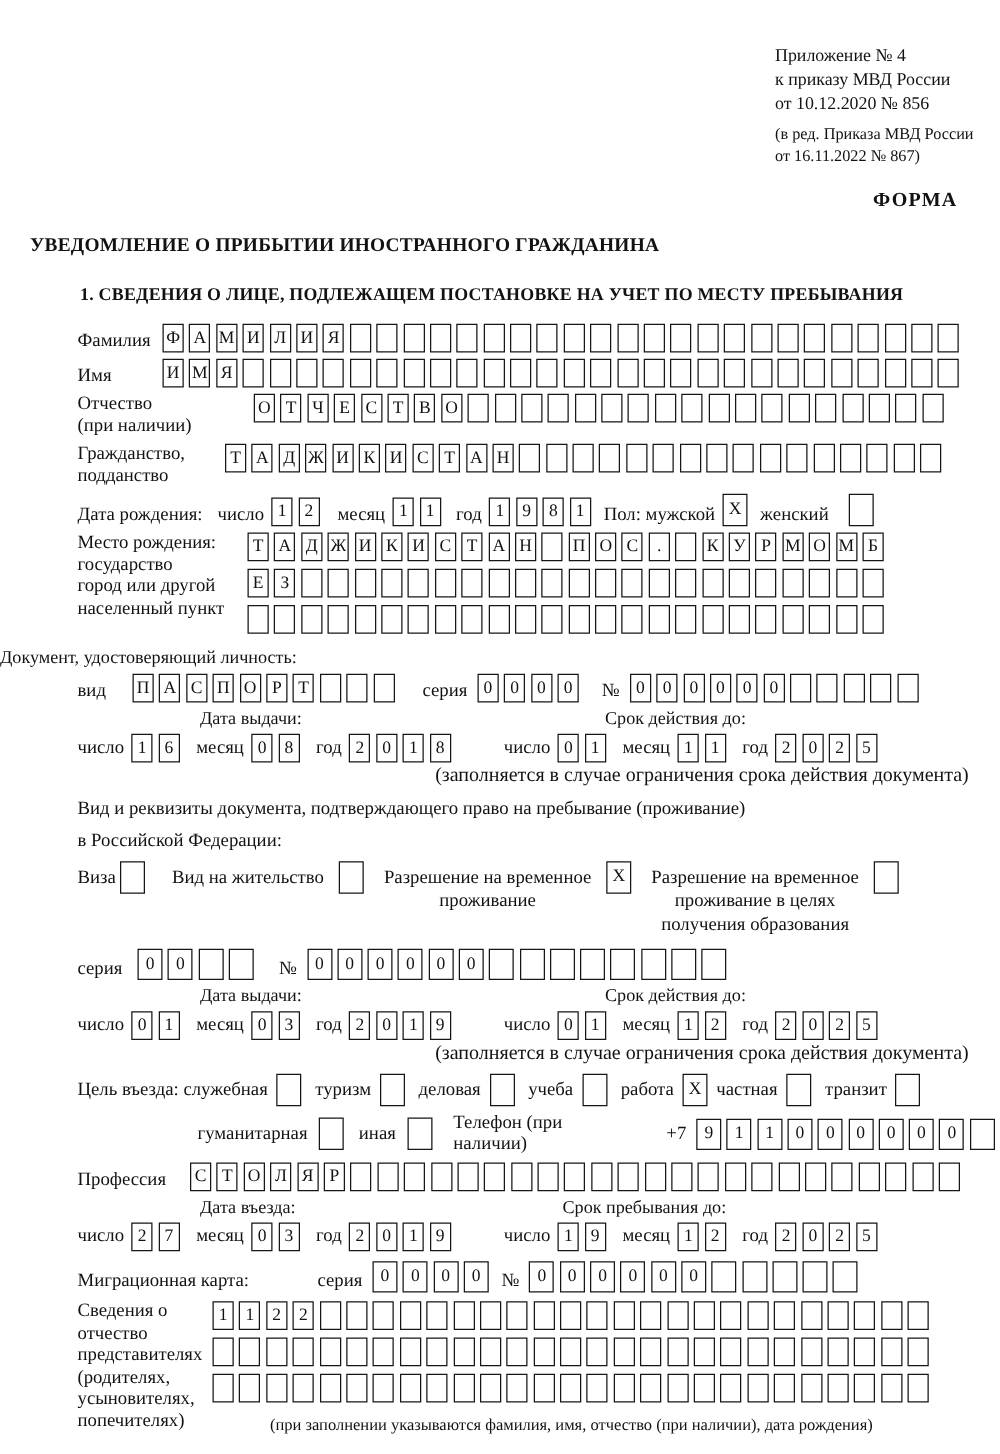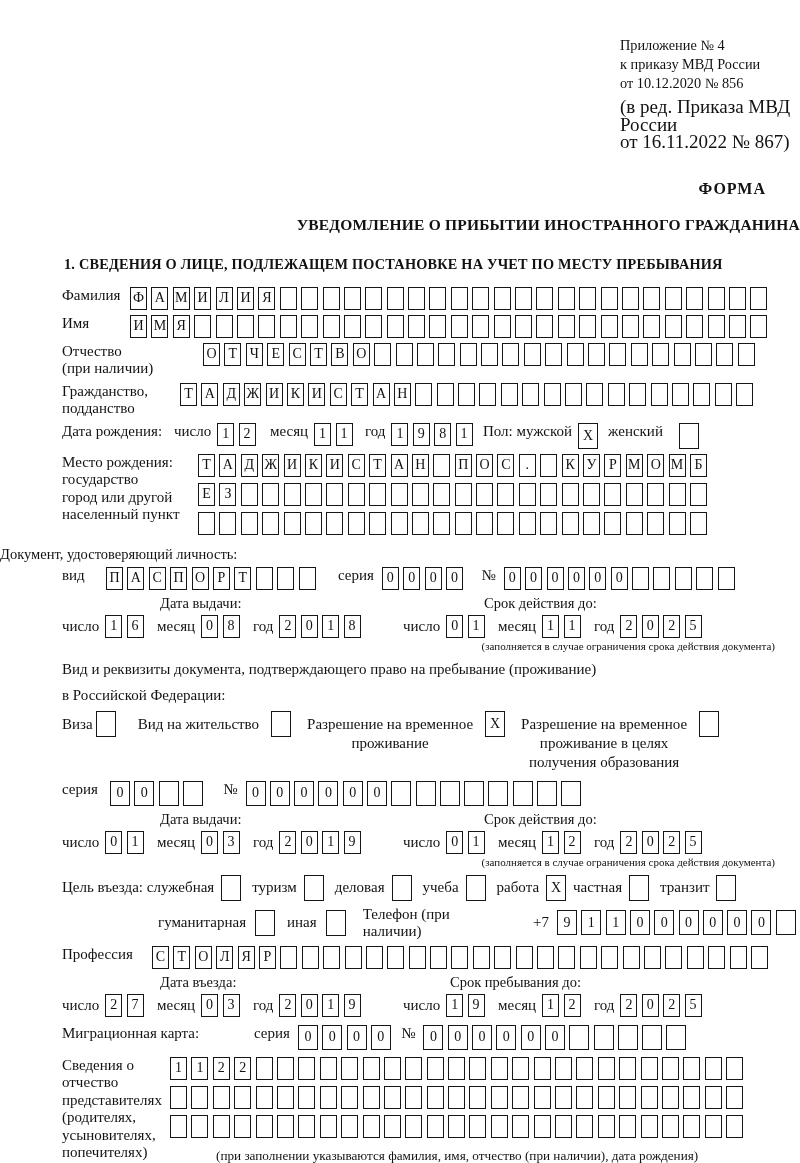--- a/index.html
+++ b/index.html
@@ -6,31 +6,31 @@
   html,body { margin:0; padding:0; }
   body {
     width:800px; height:1163px; background:#ffffff; color:#121212;
     font-family:"Liberation Serif","DejaVu Serif",serif; font-size:15px;
     overflow:hidden;
   }
   .page { width:800px; height:1163px; position:relative; }
 
   
   .appendix { margin-left:620px; padding-top:36px; font-size:14.3px; line-height:19px; }
-  .appendix .sm { font-size:19px; line-height:17.5px; }
+  .appendix .sm { font-size:13px; line-height:17.5px; }
   .appendix .sm.first { margin-top:5px; }
-  .forma { text-align:right; padding-right:34px; font-weight:bold; font-size:16px; margin-top:29px; letter-spacing:1px; }
-
-  .title { text-align:right; font-weight:bold; font-size:15.5px; line-height:23px; margin-top:15px; letter-spacing:0.2px;padding-left:24px; }
+  .forma { text-align:right; padding-right:34px; font-weight:bold; font-size:16px; margin-top:19px; letter-spacing:1px; }
+
+  .title { text-align:left; font-weight:bold; font-size:15.5px; line-height:23px; margin-top:15px; letter-spacing:0.2px;padding-left:24px; }
   .blank-line { display:inline-block; width:62px; border-bottom:2px solid #222; height:2px; margin-left:10px; }
 
   .sec1 { font-weight:bold; font-size:14.3px; margin:20px 0 0 64px; letter-spacing:0.2px; }
 
   
-  .row { display:flex; align-items:flex-start; margin:0 0 5px 62px; }
+  .row { display:flex; align-items:flex-end; margin:0 0 5px 62px; }
   .row.top { align-items:flex-start; }
   .lbl { flex:none; }
   .lbl-col { display:flex; flex-direction:column; line-height:17.5px; flex:none; }
   .w68{width:68px}.w141{width:141px}.w118{width:118px}.w136{width:136px}
   .w44{width:44px}.w90{width:90px}.w108{width:108px}.w152{width:152px}
   .rows-start { margin-top:14px; }
 
   
   .boxes { display:flex; align-items:center; flex:none; }
   .cb { flex:none; width:17px; height:23px; border:1.6px solid #161616; margin-right:4.4px;
@@ -46,21 +46,21 @@
   .dg { display:flex; align-items:center; }
   .dg .boxes { margin-right:9px; }
   .dg-left { width:341px; flex:none; }
 
   .subhdr { position:relative; height:17px; font-size:14.5px; margin:2px 0 3px 0; }
   .subhdr span { position:absolute; white-space:nowrap; }
   .sh-left { left:160px; }
   .sh-right { left:484px; }
   .sh-right2 { left:450px; }
 
-  .note-right { text-align:right; padding-right:25px; font-size:11px; margin:2px 0 7px 0; }
+  .note-right { text-align:right; padding-right:25px; font-size:16px; margin:2px 0 7px 0; }
 
   .textline { margin:0 0 6px 62px; line-height:20px; }
 
   
   .permit-row { display:flex; align-items:flex-start; margin:2px 0 9px 62px; line-height:19px; }
   .permit-row .boxes { margin-top:0; }
   .center-col { text-align:center; flex:none; }
 
   
   .prow { display:flex; align-items:center; margin:0 0 5px 62px; }

